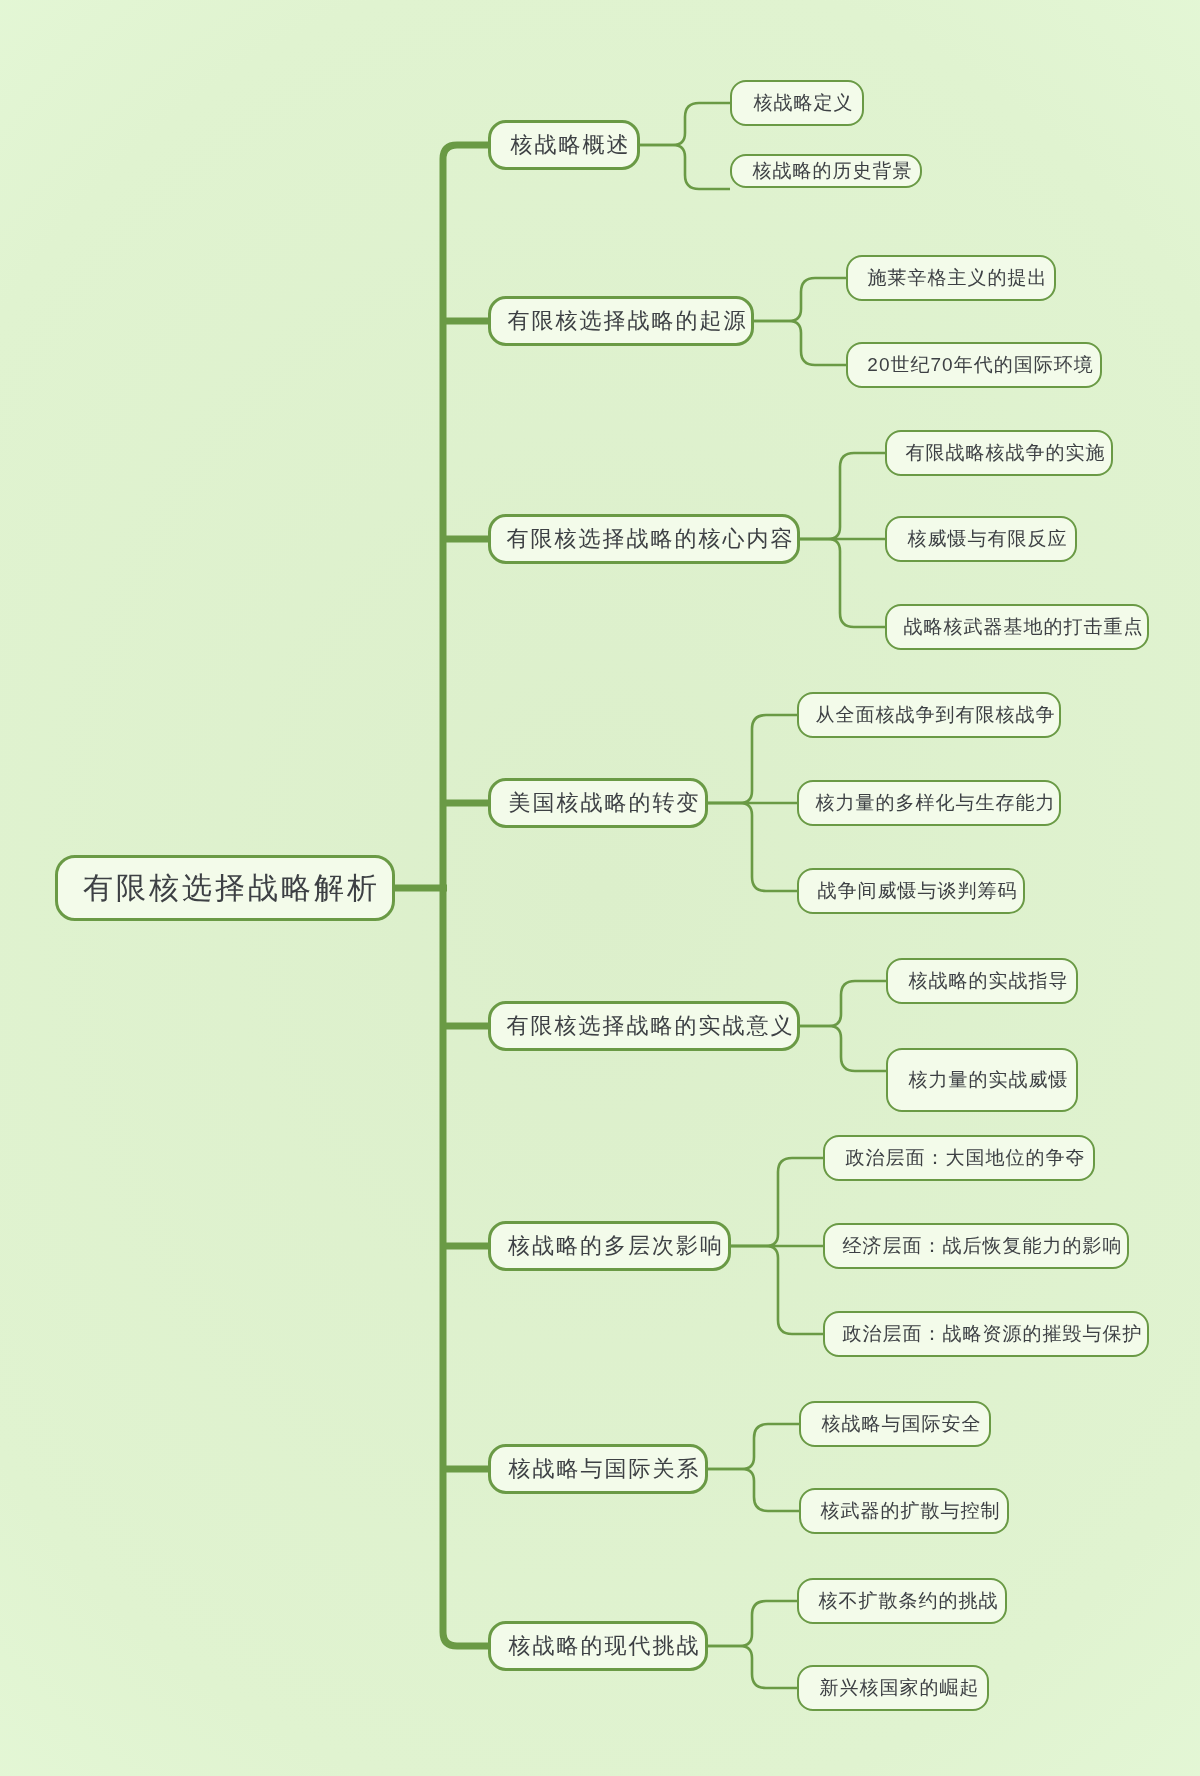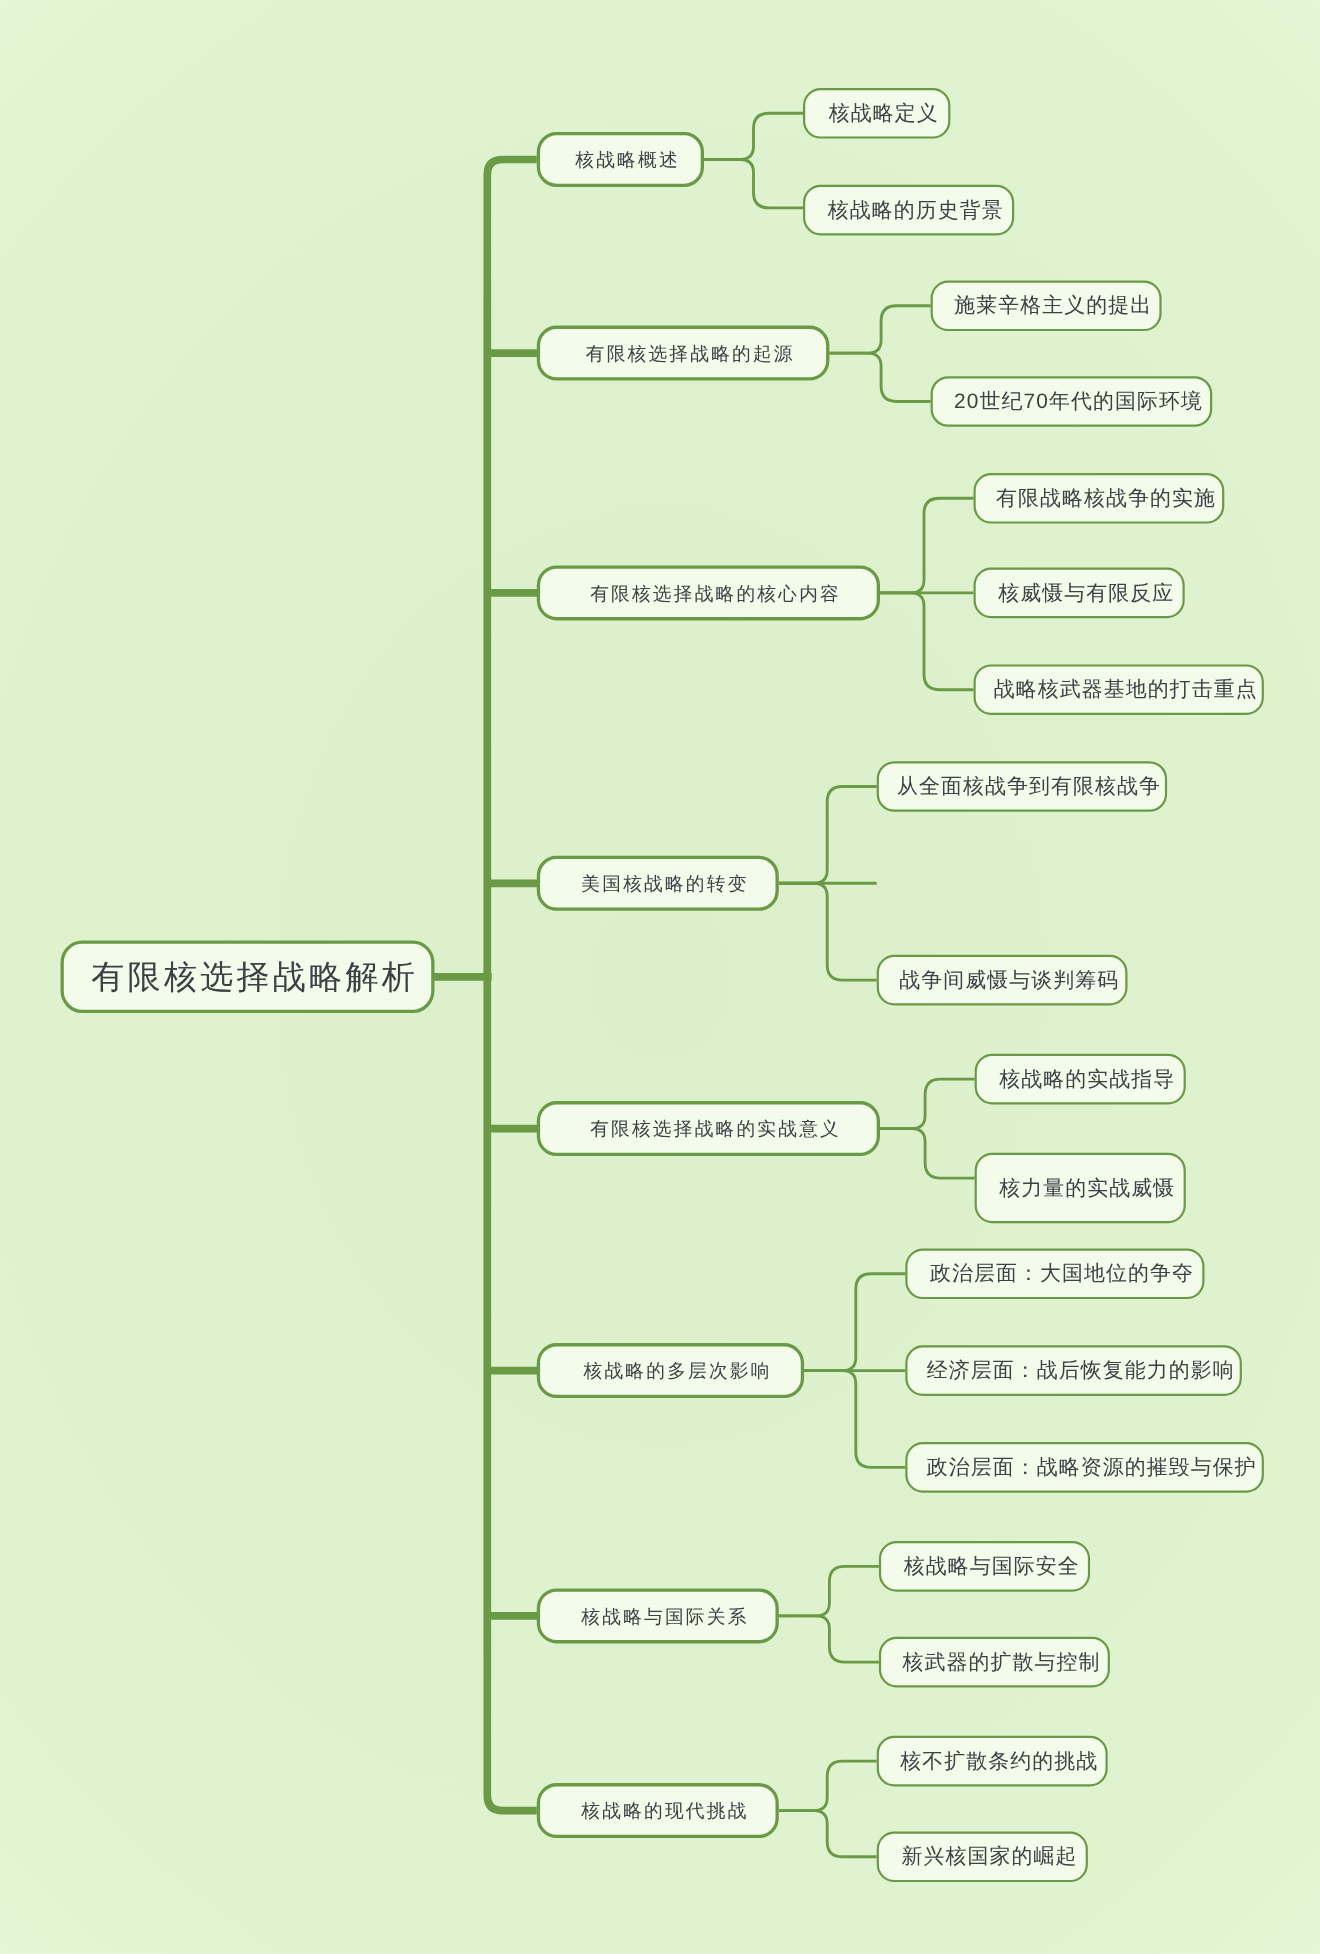--- a/index.html
+++ b/index.html
@@ -20,21 +20,21 @@
     display:flex; align-items:center; justify-content:center;
     box-sizing:border-box;
     background:#f3fbea;
     border:3px solid #6a9a45;
     color:#3d4044;
     white-space:nowrap;
     cursor:default;
     padding-left:13px;
   }
   .node.root  { border-width:3.5px; border-radius:20px; font-size:30px; letter-spacing:3px; }
-  .node.branch{ border-radius:18px; font-size:17px; letter-spacing:2px; }
+  .node.branch{ border-radius:18px; font-size:22px; letter-spacing:2px; }
   .node.child { border-width:2.5px; border-radius:16px; font-size:19px; letter-spacing:1px; }
   .node span { pointer-events:none; }
 </style>
 </head>
 <body>
 
 <div class="canvas">
 
   <svg class="connectors" width="1200" height="1776" viewBox="0 0 1200 1776">
     <g class="thick">
@@ -81,21 +81,21 @@
   <div class="node root" style="left:55px; top:855px; width:340px; height:66px">
     <span>有限核选择战略解析</span>
   </div>
 
   <div class="node branch" style="left:488px; top:120px; width:152px; height:50px">
     <span>核战略概述</span>
   </div>
   <div class="node child" style="left:730px; top:80px; width:134px; height:46px">
     <span>核战略定义</span>
   </div>
-  <div class="node child" style="left:730px; top:168px; width:192px; height:46px">
+  <div class="node child" style="left:730px; top:154px; width:192px; height:34px">
     <span>核战略的历史背景</span>
   </div>
 
   <div class="node branch" style="left:488px; top:296px; width:266px; height:50px">
     <span>有限核选择战略的起源</span>
   </div>
   <div class="node child" style="left:846px; top:255px; width:210px; height:46px">
     <span>施莱辛格主义的提出</span>
   </div>
   <div class="node child" style="left:846px; top:342px; width:256px; height:46px">
@@ -113,20 +113,23 @@
   </div>
   <div class="node child" style="left:885px; top:604px; width:264px; height:46px">
     <span>战略核武器基地的打击重点</span>
   </div>
 
   <div class="node branch" style="left:488px; top:778px; width:220px; height:50px">
     <span>美国核战略的转变</span>
   </div>
   <div class="node child" style="left:797px; top:692px; width:264px; height:46px">
     <span>从全面核战争到有限核战争</span>
+  </div>
+  <div class="node child" style="left:797px; top:780px; width:264px; height:46px">
+    <span>核力量的多样化与生存能力</span>
   </div>
   <div class="node child" style="left:797px; top:868px; width:228px; height:46px">
     <span>战争间威慑与谈判筹码</span>
   </div>
 
   <div class="node branch" style="left:488px; top:1001px; width:312px; height:50px">
     <span>有限核选择战略的实战意义</span>
   </div>
   <div class="node child" style="left:886px; top:958px; width:192px; height:46px">
     <span>核战略的实战指导</span>

